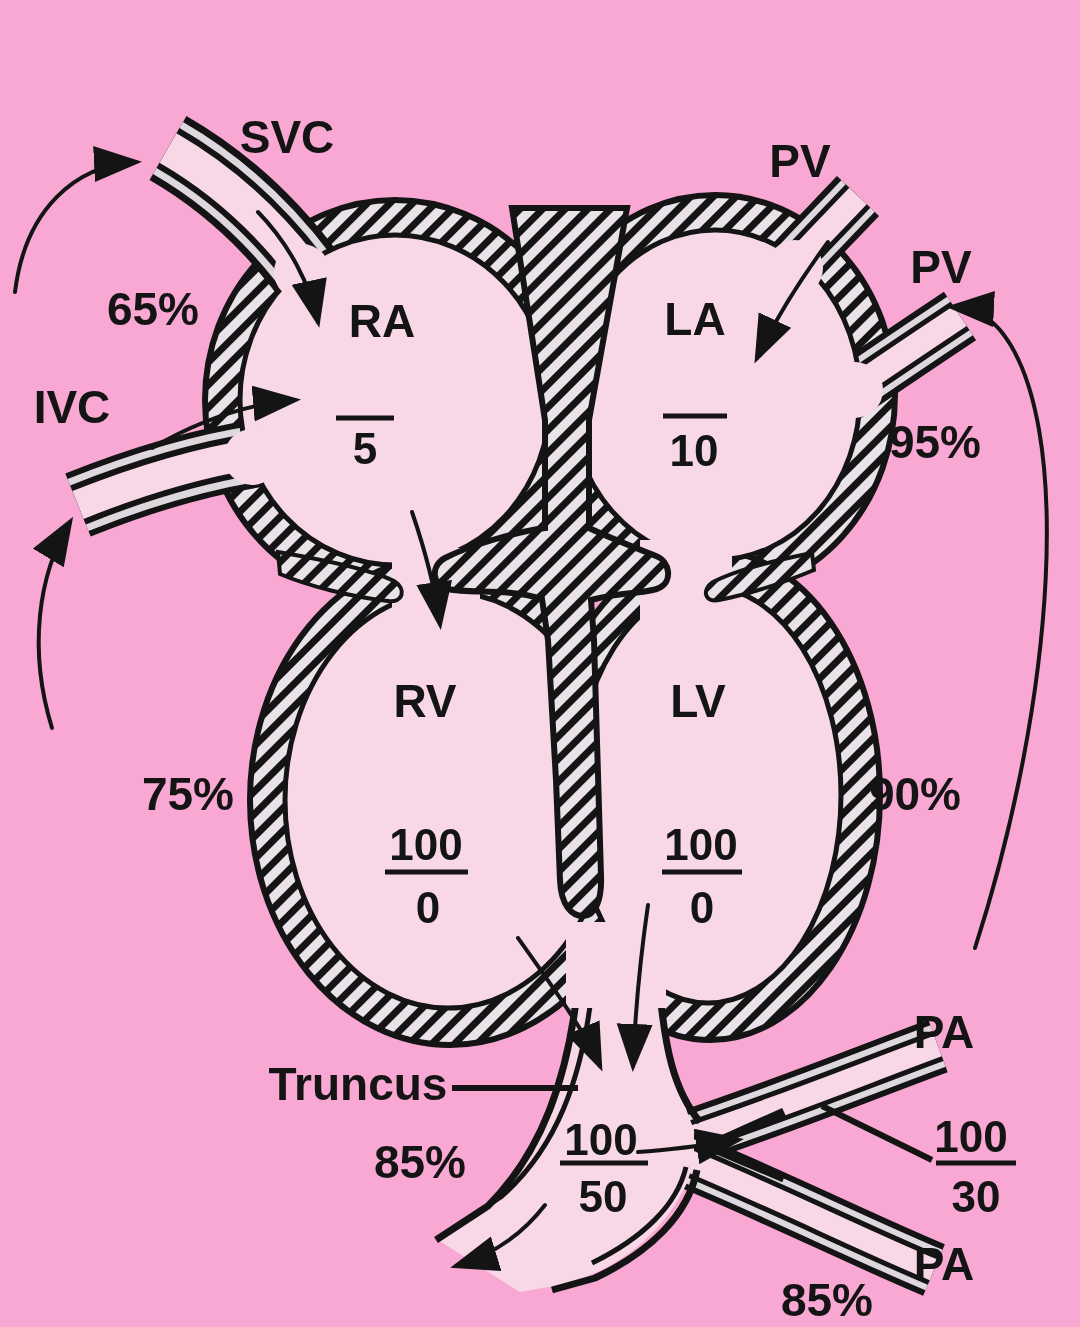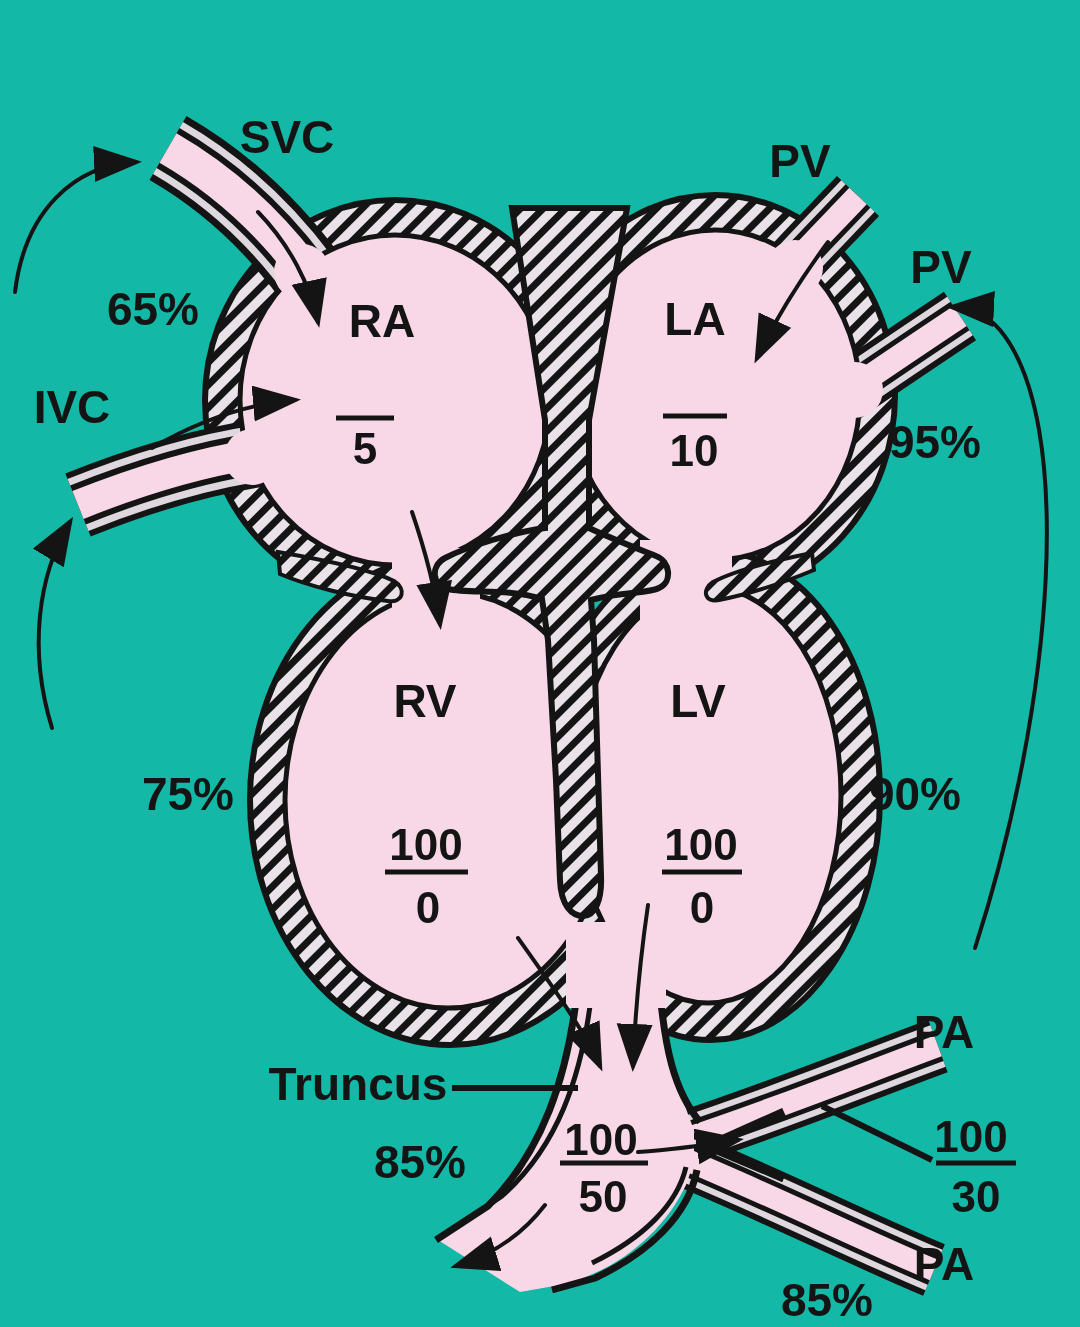--- a/index.html
+++ b/index.html
@@ -1,16 +1,16 @@
 <!DOCTYPE html>
 <html><head>
 <meta charset="utf-8">
 <style>
   html,body{margin:0;padding:0;background:#ffffff;}
-  .stage{position:relative;width:1080px;height:1327px;background:#14b8a6;overflow:hidden;}
+  .stage{position:relative;width:1080px;height:1327px;background:#f9a8d4;overflow:hidden;}
   svg{display:block;}
   .wall{fill:url(#hatch);stroke:#141414;stroke-width:6;}
   .wall-thin{fill:url(#hatch);stroke:#141414;stroke-width:4;}
   .chamber{fill:#f8d8e6;stroke:#141414;stroke-width:5;}
   .pink{fill:#f8d8e6;stroke:none;}
   .blk{stroke:#141414;fill:none;}
   .lbl{font-family:"Liberation Sans",sans-serif;font-weight:700;font-size:46px;fill:#141414;text-anchor:middle;}
   .num{font-family:"Liberation Sans",sans-serif;font-weight:700;font-size:44px;fill:#141414;text-anchor:middle;}
   .fline{stroke:#141414;stroke-width:5;fill:none;}
   .ptr{stroke:#141414;stroke-width:6;fill:none;}

